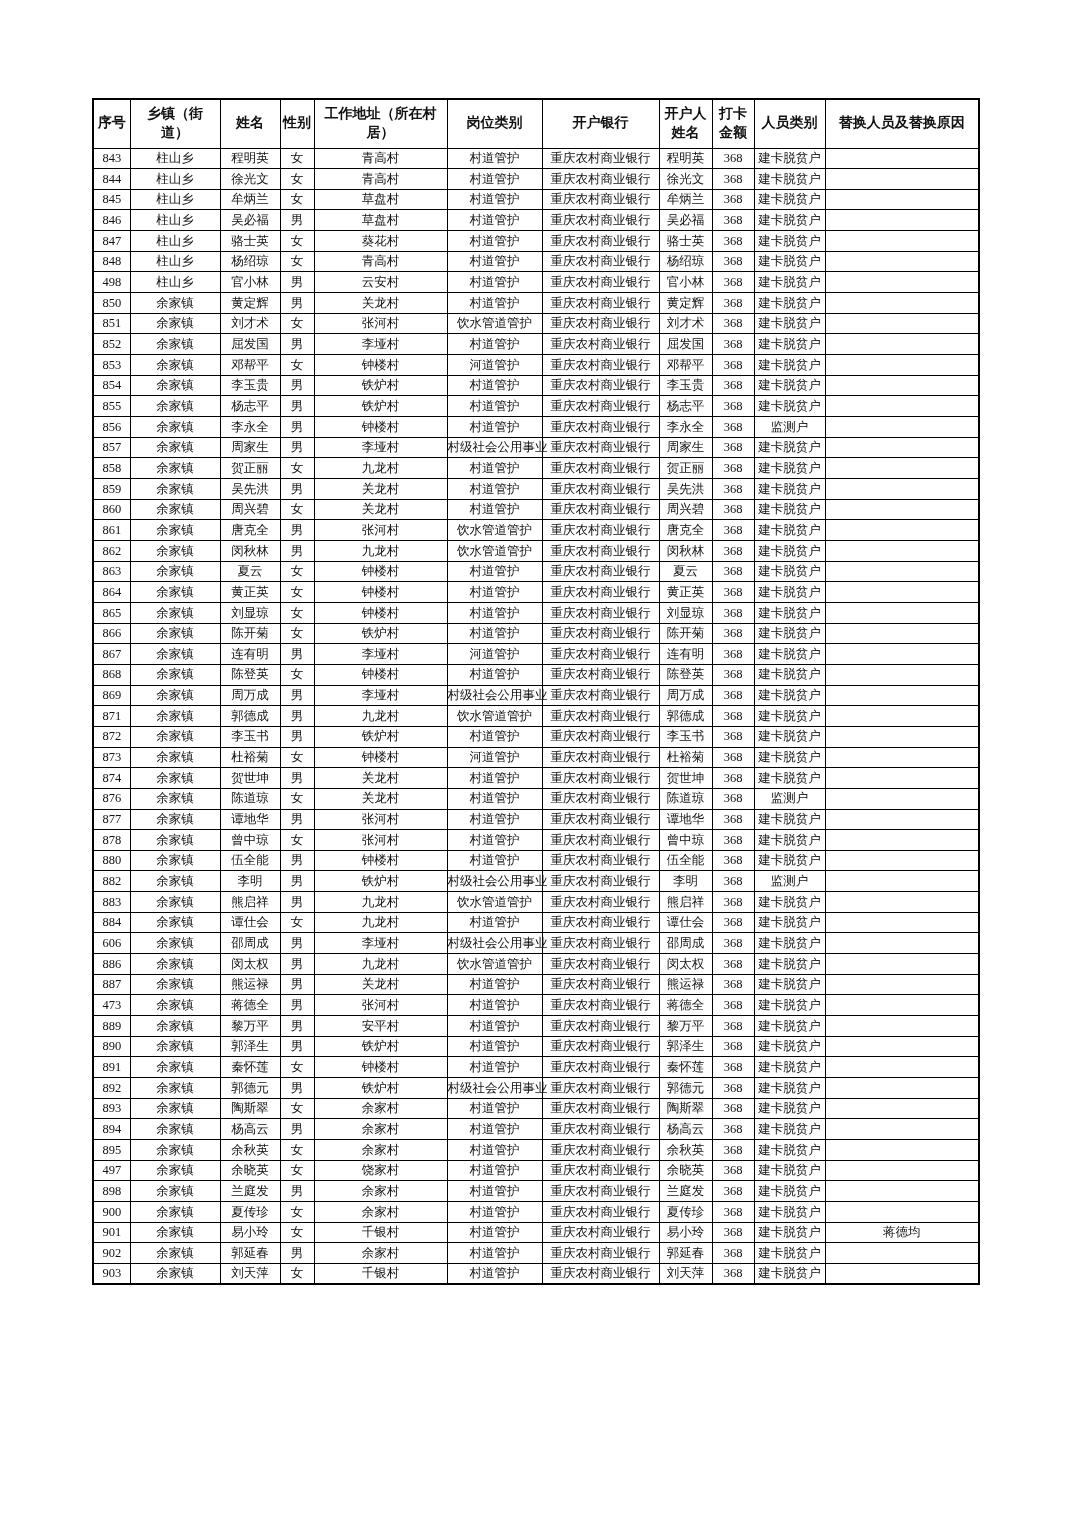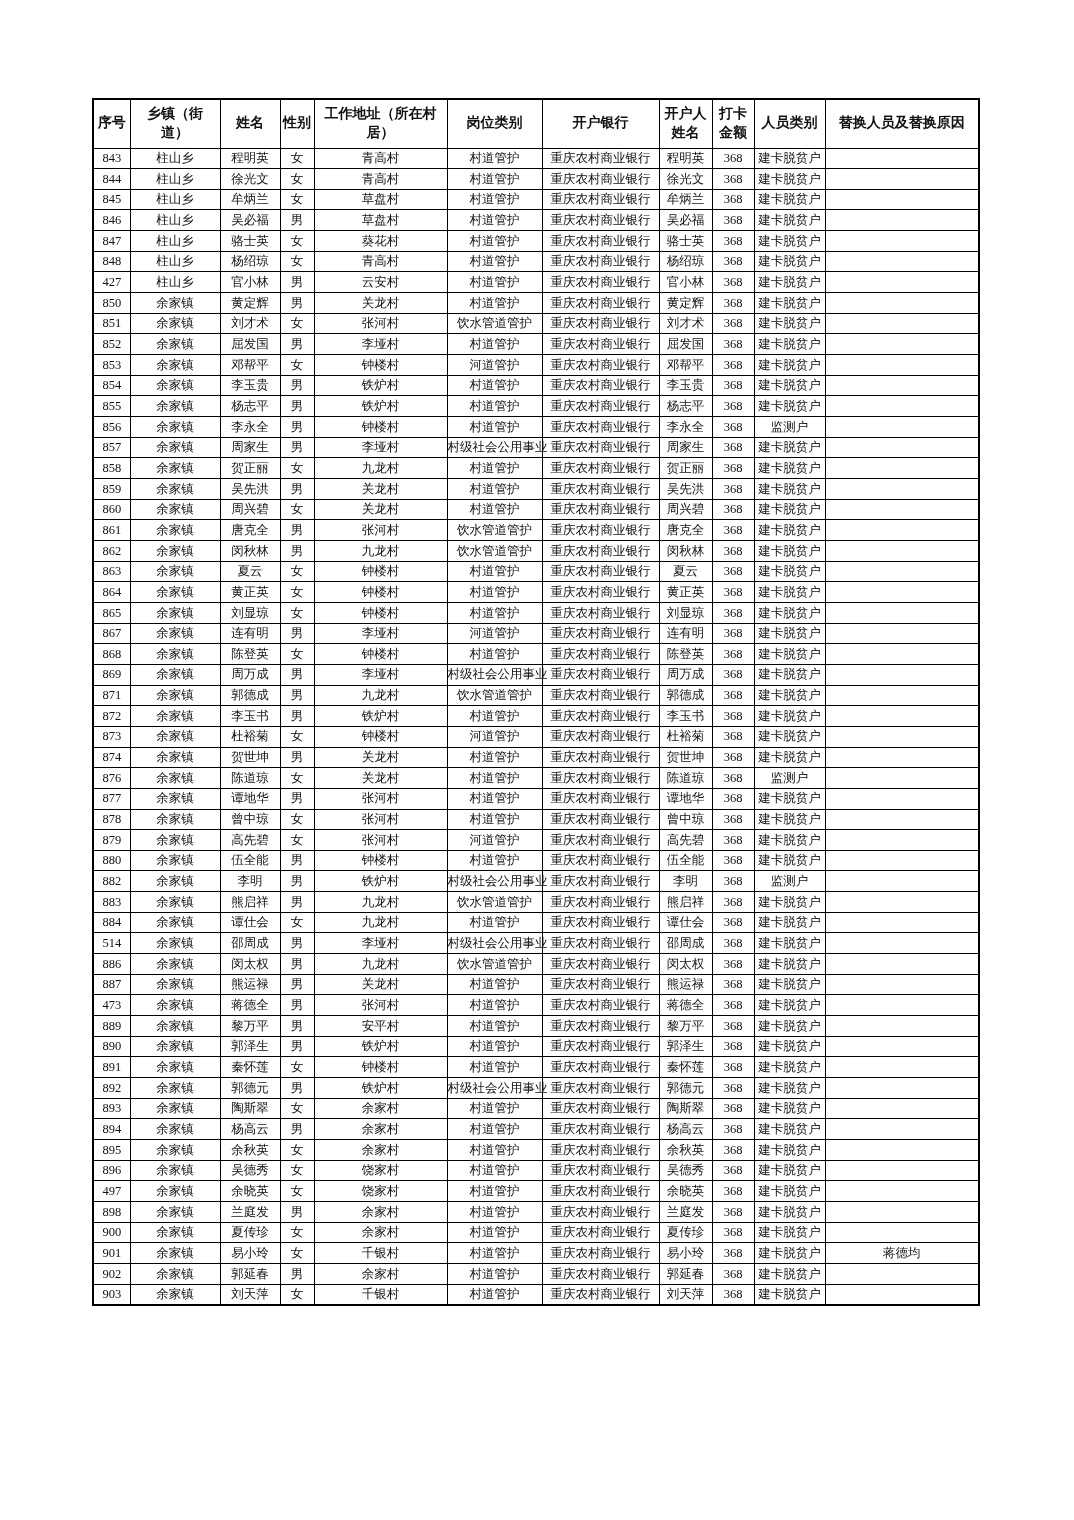--- a/index.html
+++ b/index.html
@@ -164,21 +164,21 @@
           <td>女</td>
           <td>青高村</td>
           <td>村道管护</td>
           <td>重庆农村商业银行</td>
           <td>杨绍琼</td>
           <td>368</td>
           <td>建卡脱贫户</td>
           <td></td>
         </tr>
         <tr>
-          <td>427</td>
+          <td>498</td>
           <td>柱山乡</td>
           <td>官小林</td>
           <td>男</td>
           <td>云安村</td>
           <td>村道管护</td>
           <td>重庆农村商业银行</td>
           <td>官小林</td>
           <td>368</td>
           <td>建卡脱贫户</td>
           <td></td>
@@ -385,20 +385,33 @@
           <td>女</td>
           <td>钟楼村</td>
           <td>村道管护</td>
           <td>重庆农村商业银行</td>
           <td>刘显琼</td>
           <td>368</td>
           <td>建卡脱贫户</td>
           <td></td>
         </tr>
         <tr>
+          <td>866</td>
+          <td>余家镇</td>
+          <td>陈开菊</td>
+          <td>女</td>
+          <td>铁炉村</td>
+          <td>村道管护</td>
+          <td>重庆农村商业银行</td>
+          <td>陈开菊</td>
+          <td>368</td>
+          <td>建卡脱贫户</td>
+          <td></td>
+        </tr>
+        <tr>
           <td>867</td>
           <td>余家镇</td>
           <td>连有明</td>
           <td>男</td>
           <td>李垭村</td>
           <td>河道管护</td>
           <td>重庆农村商业银行</td>
           <td>连有明</td>
           <td>368</td>
           <td>建卡脱贫户</td>
@@ -515,33 +528,20 @@
           <td>女</td>
           <td>张河村</td>
           <td>村道管护</td>
           <td>重庆农村商业银行</td>
           <td>曾中琼</td>
           <td>368</td>
           <td>建卡脱贫户</td>
           <td></td>
         </tr>
         <tr>
-          <td>879</td>
-          <td>余家镇</td>
-          <td>高先碧</td>
-          <td>女</td>
-          <td>张河村</td>
-          <td>河道管护</td>
-          <td>重庆农村商业银行</td>
-          <td>高先碧</td>
-          <td>368</td>
-          <td>建卡脱贫户</td>
-          <td></td>
-        </tr>
-        <tr>
           <td>880</td>
           <td>余家镇</td>
           <td>伍全能</td>
           <td>男</td>
           <td>钟楼村</td>
           <td>村道管护</td>
           <td>重庆农村商业银行</td>
           <td>伍全能</td>
           <td>368</td>
           <td>建卡脱贫户</td>
@@ -580,21 +580,21 @@
           <td>女</td>
           <td>九龙村</td>
           <td>村道管护</td>
           <td>重庆农村商业银行</td>
           <td>谭仕会</td>
           <td>368</td>
           <td>建卡脱贫户</td>
           <td></td>
         </tr>
         <tr>
-          <td>514</td>
+          <td>606</td>
           <td>余家镇</td>
           <td>邵周成</td>
           <td>男</td>
           <td>李垭村</td>
           <td>村级社会公用事业</td>
           <td>重庆农村商业银行</td>
           <td>邵周成</td>
           <td>368</td>
           <td>建卡脱贫户</td>
           <td></td>
@@ -718,33 +718,20 @@
         </tr>
         <tr>
           <td>895</td>
           <td>余家镇</td>
           <td>余秋英</td>
           <td>女</td>
           <td>余家村</td>
           <td>村道管护</td>
           <td>重庆农村商业银行</td>
           <td>余秋英</td>
-          <td>368</td>
-          <td>建卡脱贫户</td>
-          <td></td>
-        </tr>
-        <tr>
-          <td>896</td>
-          <td>余家镇</td>
-          <td>吴德秀</td>
-          <td>女</td>
-          <td>饶家村</td>
-          <td>村道管护</td>
-          <td>重庆农村商业银行</td>
-          <td>吴德秀</td>
           <td>368</td>
           <td>建卡脱贫户</td>
           <td></td>
         </tr>
         <tr>
           <td>497</td>
           <td>余家镇</td>
           <td>余晓英</td>
           <td>女</td>
           <td>饶家村</td>

